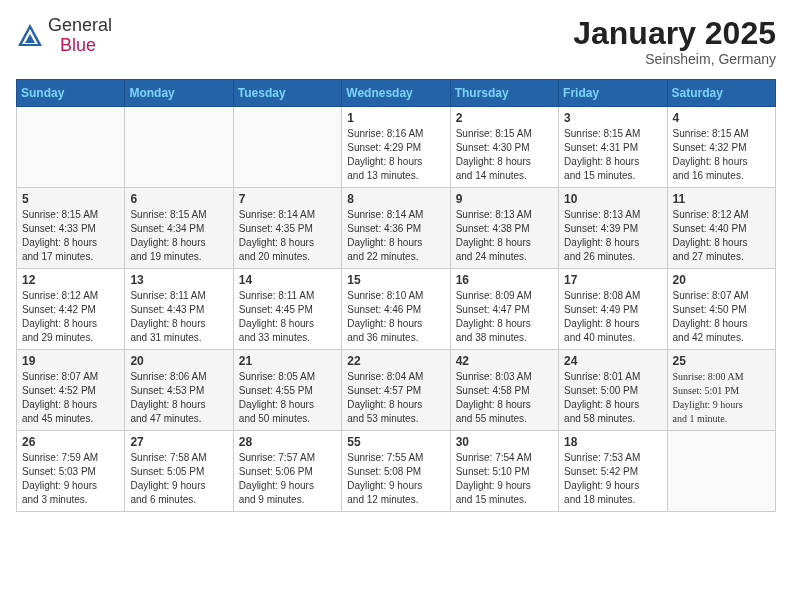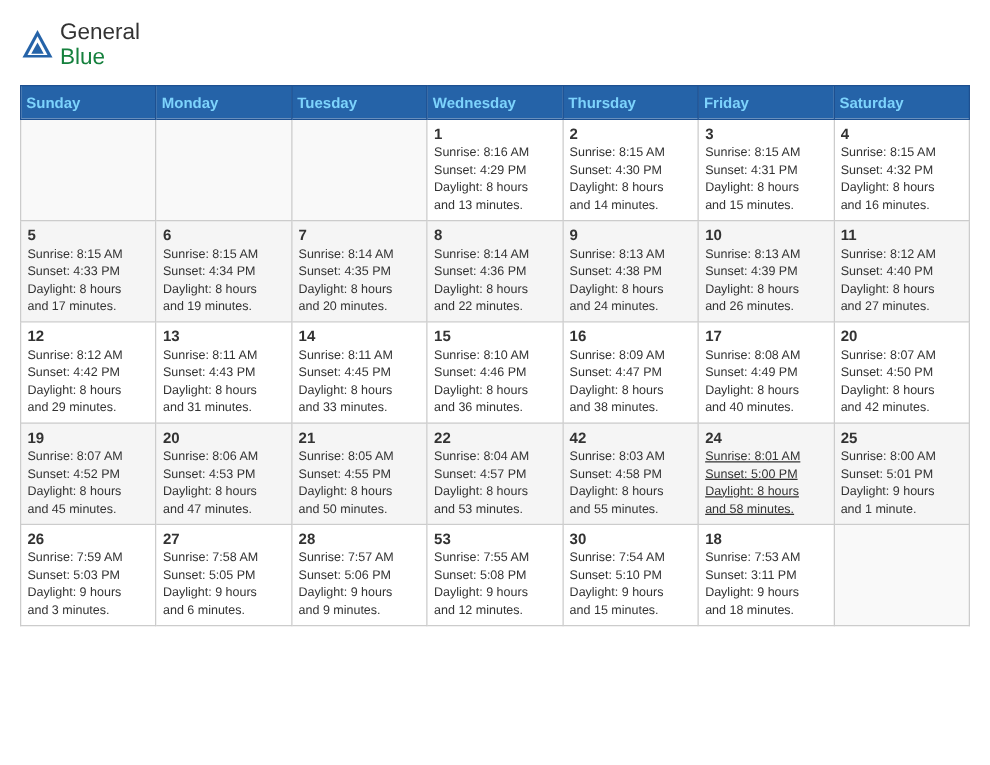--- a/index.html
+++ b/index.html
@@ -20,21 +20,21 @@
       display: flex;
       align-items: center;
       gap: 4px;
     }
     .logo-text {
       font-size: 18px;
       font-weight: normal;
       line-height: 1.1;
     }
     .logo-general { color: #333; }
-    .logo-blue { color: #15803d; }
+    .logo-blue { color: #be185d; margin-left: 12px; }
     .logo-icon {
       width: 28px;
       height: 28px;
     }
     .title-block {
       text-align: right;
     }
     .month-title {
       font-size: 32px;
       font-weight: bold;
@@ -97,20 +97,24 @@
     <svg class="logo-icon" viewBox="0 0 28 28">
       <polygon points="14,2 26,24 2,24" fill="#2563a8"></polygon>
       <polygon points="14,7 22,22 6,22" fill="#fff"></polygon>
       <polygon points="14,12 19,21 9,21" fill="#2563a8"></polygon>
     </svg>
     <div class="logo-text">
       <span class="logo-general">General</span><br>
       <span class="logo-blue">Blue</span>
     </div>
   </div>
+  <div class="title-block">
+    <div class="month-title">January 2025</div>
+    <div class="location">Seinsheim, Germany</div>
+  </div>
 </div>
 
 <table class="calendar">
   <thead>
     <tr>
     <th>Sunday</th>
         <th>Monday</th>
         <th>Tuesday</th>
         <th>Wednesday</th>
         <th>Thursday</th>
@@ -285,28 +289,28 @@
         </td>
         <td>
           <span class="day-num">42</span>
           <div class="day-info" style="white-space: pre-line;">Sunrise: 8:03 AM
 Sunset: 4:58 PM
 Daylight: 8 hours
 and 55 minutes.</div>
         </td>
         <td>
           <span class="day-num">24</span>
-          <div class="day-info" style="white-space: pre-line; text-decoration: underline;">Sunrise: 8:01 AM
+          <div class="day-info" style="white-space: pre-line;">Sunrise: 8:01 AM
 Sunset: 5:00 PM
 Daylight: 8 hours
 and 58 minutes.</div>
         </td>
         <td>
           <span class="day-num">25</span>
-          <div class="day-info" style="white-space: pre-line;">Sunrise: 8:00 AM
+          <div class="day-info" style="white-space: pre-line; font-family: Liberation Serif, serif;">Sunrise: 8:00 AM
 Sunset: 5:01 PM
 Daylight: 9 hours
 and 1 minute.</div>
         </td>
       </tr>
       <tr>
         <td>
           <span class="day-num">26</span>
           <div class="day-info" style="white-space: pre-line;">Sunrise: 7:59 AM
 Sunset: 5:03 PM
@@ -321,36 +325,36 @@
 and 6 minutes.</div>
         </td>
         <td>
           <span class="day-num">28</span>
           <div class="day-info" style="white-space: pre-line;">Sunrise: 7:57 AM
 Sunset: 5:06 PM
 Daylight: 9 hours
 and 9 minutes.</div>
         </td>
         <td>
-          <span class="day-num">53</span>
+          <span class="day-num">55</span>
           <div class="day-info" style="white-space: pre-line;">Sunrise: 7:55 AM
 Sunset: 5:08 PM
 Daylight: 9 hours
 and 12 minutes.</div>
         </td>
         <td>
           <span class="day-num">30</span>
           <div class="day-info" style="white-space: pre-line;">Sunrise: 7:54 AM
 Sunset: 5:10 PM
 Daylight: 9 hours
 and 15 minutes.</div>
         </td>
         <td>
           <span class="day-num">18</span>
           <div class="day-info" style="white-space: pre-line;">Sunrise: 7:53 AM
-Sunset: 3:11 PM
+Sunset: 5:42 PM
 Daylight: 9 hours
 and 18 minutes.</div>
         </td>
         <td class="empty-cell"></td>
       </tr>
     </tbody>
 </table>
 
 </body></html>

